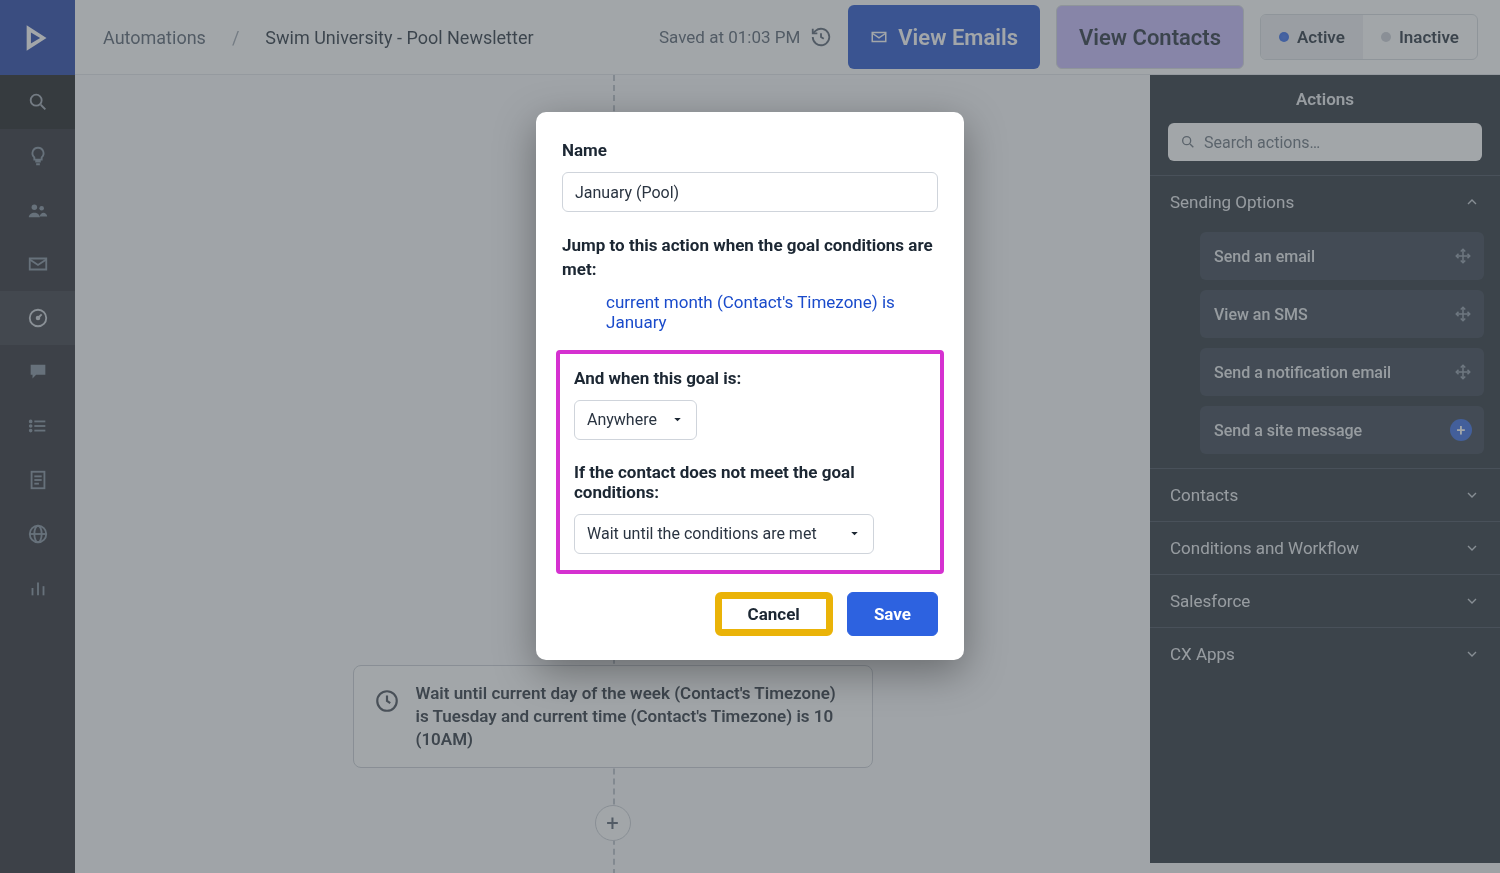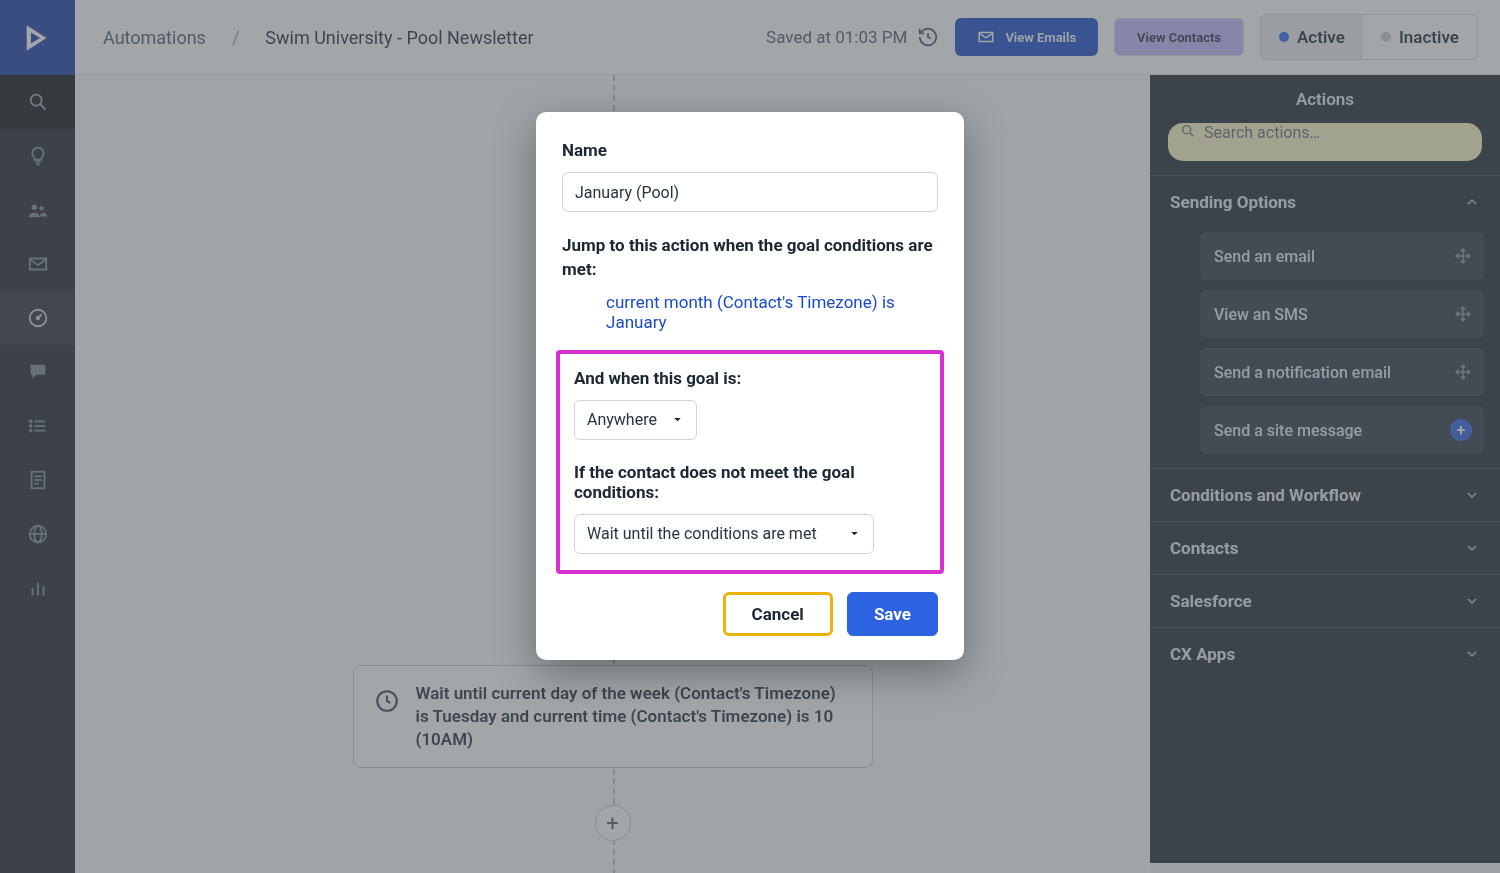--- a/index.html
+++ b/index.html
@@ -14,21 +14,21 @@
 .sidebar-item.active { background:#2e3038; }
 .sidebar-item.dark { background:#111216; }
 
 
 .header { position:absolute; left:75px; top:0; right:0; height:75px; background:#fff; border-bottom:1px solid #e2e4e8; display:flex; align-items:center; padding:0 22px 0 28px; }
 .breadcrumb { font-size:18px; color:#4e5a69; display:flex; align-items:center; gap:26px; }
 .breadcrumb .sep { color:#9aa2ad; }
 .breadcrumb .current { color:#1c2733; }
 .hdr-right { margin-left:auto; display:flex; align-items:center; gap:16px; }
 .saved { font-size:17px; color:#4e5a69; display:flex; align-items:center; gap:10px; }
-.btn { display:flex; align-items:center; justify-content:center; border-radius:6px; font-size:13px; font-weight:600; height:38px; padding:14px 22px; cursor:pointer; }
+.btn { display:flex; align-items:center; justify-content:center; border-radius:6px; font-size:22px; font-weight:600; height:64px; padding:14px 22px; cursor:pointer; }
 .btn.primary { background:#1a4bcb; color:#fff; display:flex; gap:10px; }
 .btn.outline { background:#c4b5fd; border:1px solid #d6dade; color:#1c2733; }
 .toggle-group { display:flex; background:#fff; border:1px solid #d6dade; border-radius:6px; overflow:hidden; }
 .toggle-group .toggle { display:flex; align-items:center; gap:8px; height:44px; padding:0 18px; font-size:17px; font-weight:600; color:#1c2733; }
 .toggle .dot { width:10px; height:10px; border-radius:50%; }
 .toggle.active { background:#edeef1; }
 .toggle.active .dot { background:radial-gradient(#3b6fef,#205ce6); }
 .toggle.inactive .dot { background:#c9cdd4; }
 
 
@@ -36,23 +36,23 @@
 .connector { position:absolute; left:50%; top:0; width:0; border-left:2px dashed #b8bec7; height:820px; }
 .wait-node { position:absolute; left:50%; transform:translateX(-50%); top:590px; width:520px; background:#fff; border:1px solid #c7cbd2; border-radius:8px; padding:16px 20px; display:flex; gap:16px; align-items:flex-start; }
 .wait-node .clock { flex:0 0 auto; margin-top:6px; }
 .wait-node .txt { font-size:17px; font-weight:600; color:#222a35; line-height:1.35; }
 .plus-node { position:absolute; left:50%; transform:translateX(-50%); top:730px; width:36px; height:36px; border-radius:50%; background:#fff; border:1px solid #c7cbd2; display:flex; align-items:center; justify-content:center; font-size:22px; color:#4e5a69; }
 
 
 .panel { position:absolute; right:0; top:75px; width:350px; bottom:10px; background:#1e2630; color:#e6e9ec; display:flex; flex-direction:column; }
 .panel-title { text-align:center; font-size:17px; font-weight:600; padding:14px 0; }
 .panel-search { padding:0 18px 14px; }
-.panel-search .sbox { background:#fef9c3; color:#636d78; border-radius:15px; height:38px; display:flex; padding:0 12px; gap:8px; font-size:16px; }
+.panel-search .sbox { background:#ffffff; color:#636d78; border-radius:6px; height:38px; display:flex; align-items:center; padding:0 12px; gap:8px; font-size:16px; }
 .section { border-top:1px solid #3b4450; }
-.section-head { display:flex; align-items:center; justify-content:space-between; padding:16px 20px; font-size:17px; font-weight:700; cursor:pointer; }
+.section-head { display:flex; align-items:center; justify-content:space-between; padding:16px 20px; font-size:17px; font-weight:400; cursor:pointer; }
 .section-head svg { width:16px; height:16px; }
 .section-body { padding:4px 16px 14px; display:flex; flex-direction:column; gap:10px;margin-left:34px; }
 .action-item { background:#2d3745; border-radius:6px; height:48px; display:flex; align-items:center; padding:0 14px; font-size:16px; font-weight:500; color:#e6e9ec; position:relative; }
 .action-item .grip { position:absolute; right:12px; }
 .action-item .addc { position:absolute; right:12px; width:22px; height:22px; border-radius:50%; background:#2d62e0; display:flex; align-items:center; justify-content:center; color:#fff; font-size:16px; }
 
 
 .overlay { position:absolute; inset:0; background:rgba(86,92,99,0.55); display:flex; align-items:flex-start; justify-content:center; }
 .modal { margin-top:112px; width:428px; background:#fff; border-radius:10px; box-shadow:0 12px 40px rgba(0,0,0,0.35); padding:28px 26px 24px; }
 .m-label { font-size:17px; font-weight:700; color:#1c2733; margin-bottom:12px; }
@@ -60,21 +60,21 @@
 .m-desc { font-size:17px; font-weight:700; color:#1c2733; line-height:1.4; margin-bottom:10px; }
 .m-link { font-size:17px; color:#1a4bcb; margin-bottom:18px; display:block;margin-left:44px; }
 .m-highlight { border:4px solid #d531d0; border-radius:4px; padding:14px 14px 16px; margin:4px -6px 18px; }
 .m-sublabel { font-size:17px; font-weight:700; color:#1c2733; margin-bottom:12px; }
 .m-select { display:inline-flex; align-items:center; justify-content:space-between; border:1px solid #cfd4db; border-radius:6px; height:40px; padding:0 12px; font-size:16px; color:#2a3441; gap:14px; cursor:pointer; }
 .m-select.wide { width:300px; }
 .m-select svg { width:13px; height:13px; }
 .m-select + .m-sublabel { margin-top:20px; }
 .m-actions { display:flex; justify-content:flex-end; gap:14px; }
 .btnm { height:44px; padding:0 26px; border-radius:6px; font-size:17px; font-weight:700; cursor:pointer; display:flex; align-items:center; justify-content:center; }
-.btnm.cancel { background:#fff; border:3px solid #eab308; color:#1c2733; }
+.btnm.cancel { background:#fff; border:7px solid #eab308; color:#1c2733; }
 .btnm.save { background:#2d62e0; border:1px solid #2d62e0; color:#fff; }
 
 
 </style>
 </head>
 <body>
 
 <div class="sidebar">
   <div class="sidebar-logo">
     <svg viewBox="0 0 24 24">
@@ -256,29 +256,29 @@
       </div>
       <div class="action-item">
         <span>Send a site message</span>
         <span class="addc">+</span>
       </div>
     </div>
   </div>
 
   <div class="section">
     <div class="section-head">
+      <span>Contacts</span>
+      <svg viewBox="0 0 24 24" fill="none" stroke="#c3c9d0" stroke-width="2">
+          <polyline points="6 9 12 15 18 9"></polyline>
+        </svg>
+    </div>
+  </div>
+  <div class="section">
+    <div class="section-head">
       <span>Conditions and Workflow</span>
-      <svg viewBox="0 0 24 24" fill="none" stroke="#c3c9d0" stroke-width="2">
-          <polyline points="6 9 12 15 18 9"></polyline>
-        </svg>
-    </div>
-  </div>
-  <div class="section">
-    <div class="section-head">
-      <span>Contacts</span>
       <svg viewBox="0 0 24 24" fill="none" stroke="#c3c9d0" stroke-width="2">
           <polyline points="6 9 12 15 18 9"></polyline>
         </svg>
     </div>
   </div>
   <div class="section">
     <div class="section-head">
       <span>Salesforce</span>
       <svg viewBox="0 0 24 24" fill="none" stroke="#c3c9d0" stroke-width="2">
           <polyline points="6 9 12 15 18 9"></polyline>

